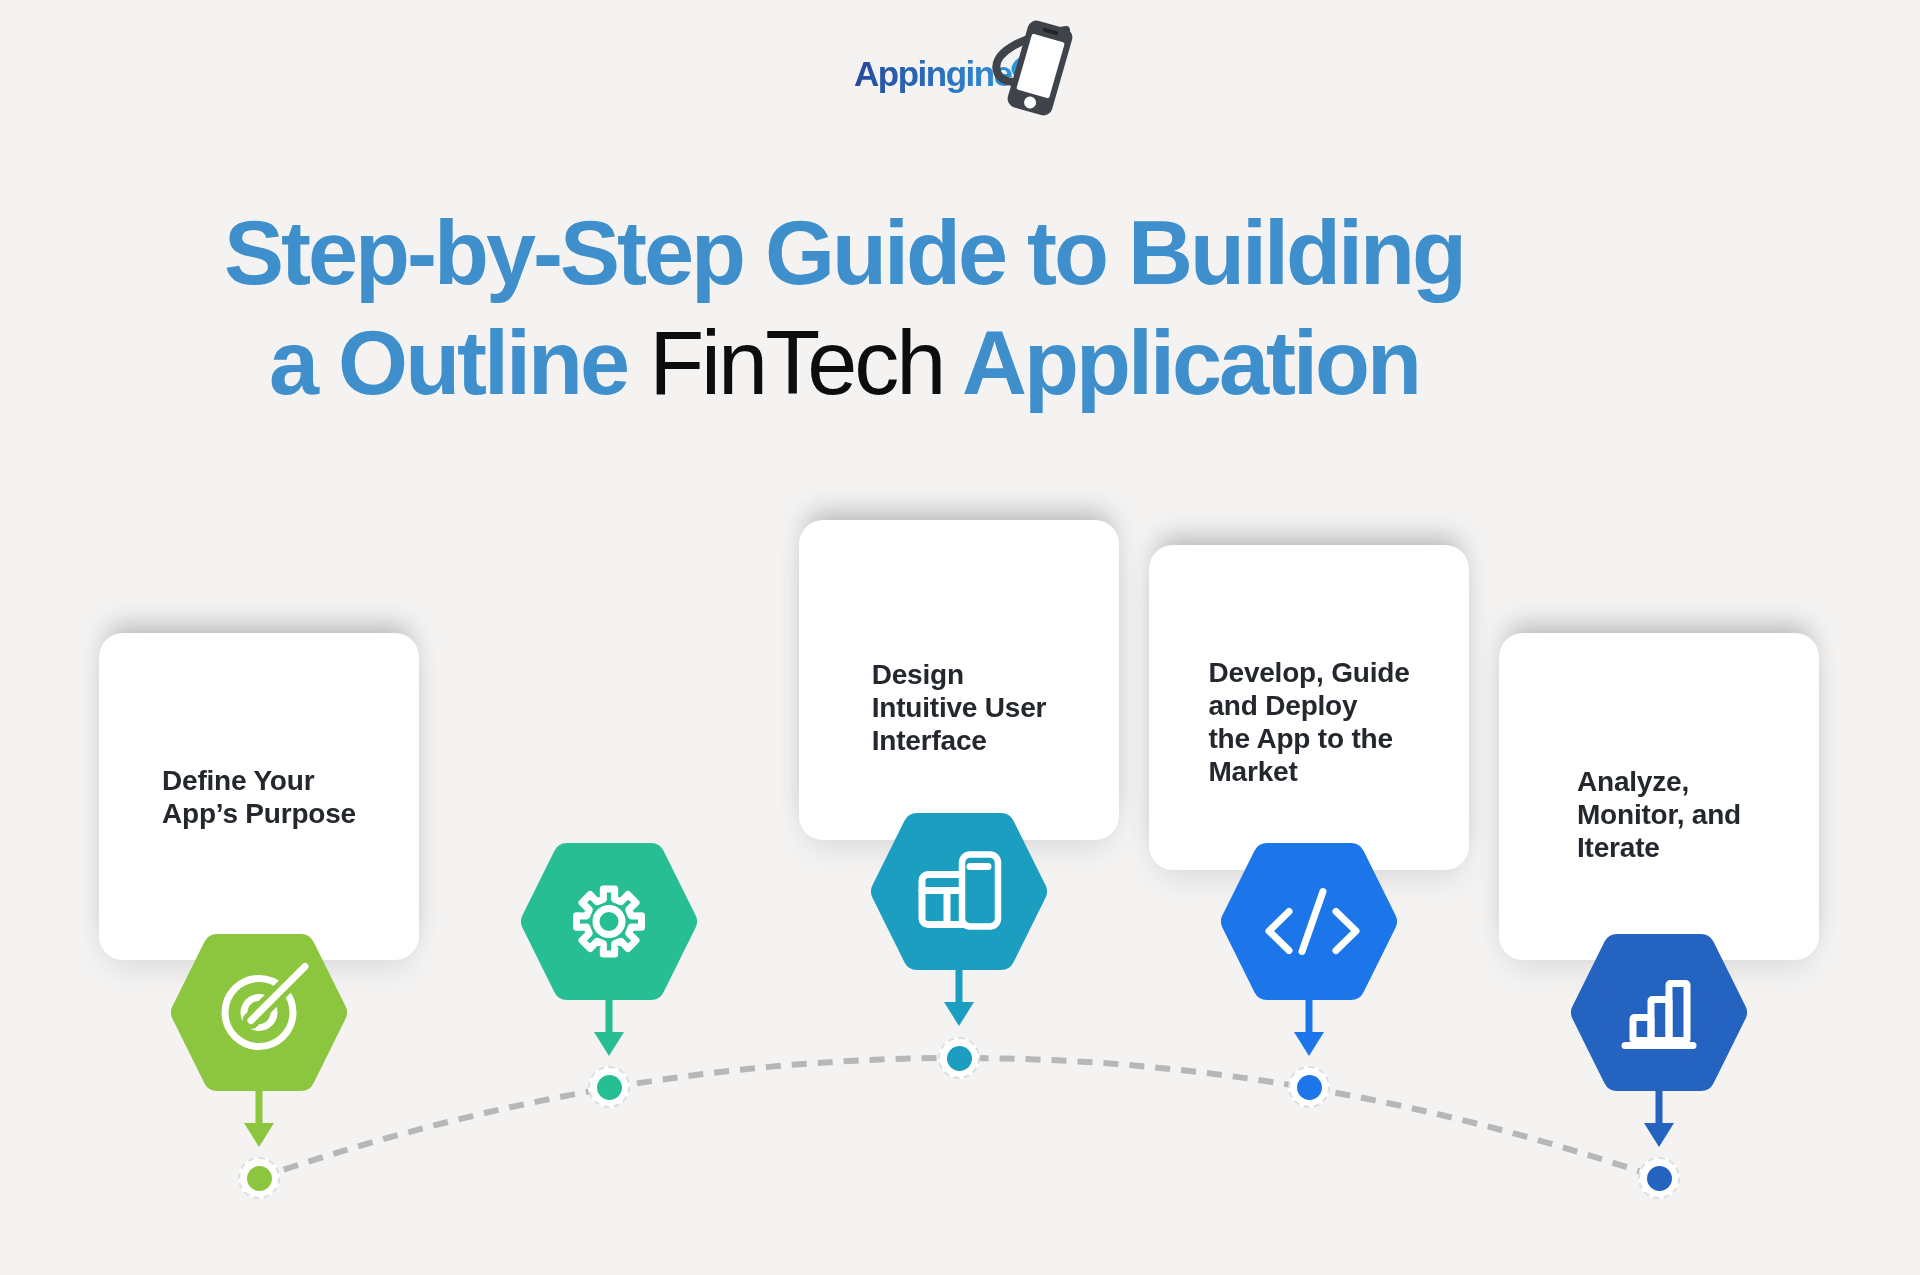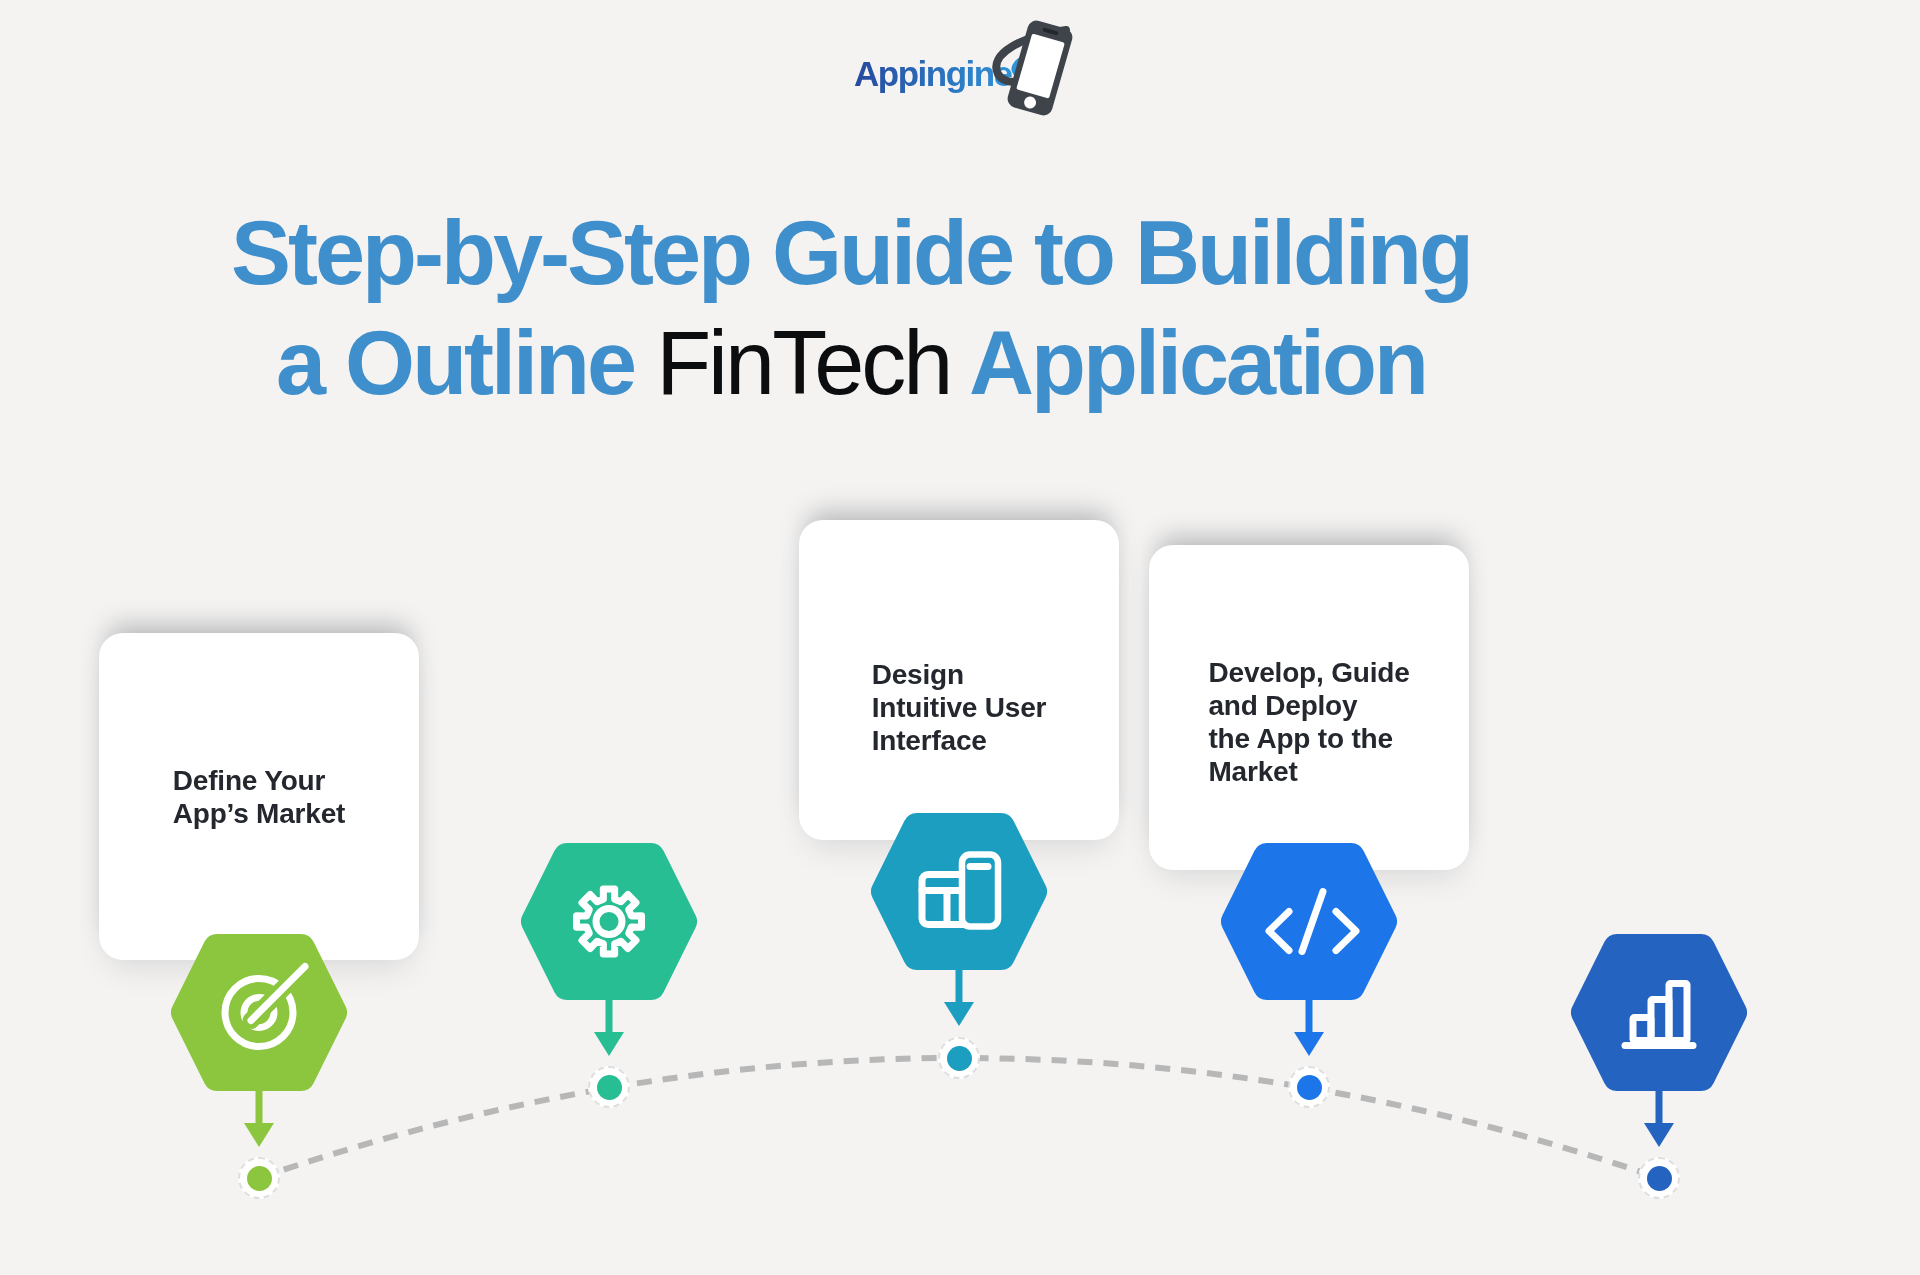--- a/index.html
+++ b/index.html
@@ -3,21 +3,21 @@
 <meta charset="utf-8">
 <style>
   html,body{margin:0;padding:0;}
   body{font-family:"Liberation Sans", sans-serif;}
   .stage{position:relative;width:1920px;height:1275px;background:#f4f3f2;overflow:hidden;}
 
   
   .logo{position:absolute;left:852px;top:14px;width:230px;height:104px;}
 
   
-  .title{position:absolute;left:7px;top:198px;width:1688px;text-align:center;
+  .title{position:absolute;left:0;top:198px;width:1688px;text-align:center;
          font-size:90px;font-weight:700;letter-spacing:-3px;line-height:110px;color:#3E8FCB;}
   .title .hl{font-weight:400;}
 
   
   .card{position:absolute;width:320px;background:#ffffff;border-radius:24px;
         display:flex;align-items:center;justify-content:center;text-align:left;
         box-shadow:0 -16px 24px -8px rgba(95,95,100,0.38), 0 16px 30px -10px rgba(95,95,100,0.18);
         z-index:2;}
   .card .label{font-size:28px;font-weight:700;color:#24282E;line-height:33px;
                letter-spacing:-0.2px;white-space:pre-line;padding:0 10px;}
@@ -60,21 +60,21 @@
     <span style="display:block;">Step-by-Step Guide to Building</span>
     <span style="display:block;"><span>a Outline </span><span class="hl" style="color:#0C0D0F;">FinTech</span><span> Application</span></span>
   </h1>
 
   <svg class="curve" width="1920" height="1275">
     <path d="M 259 1178 Q 959 938 1659 1178" fill="none" stroke="#b7b7b7" stroke-width="6" stroke-dasharray="15 11"></path>
   </svg>
 
   <div class="card" style="left:99px;top:633px;height:327px;">
     <div class="label">Define Your
-App’s Market</div>
+App’s Purpose</div>
   </div>
   <svg class="hexsvg" width="176" height="215" style="left: 171px; top: 934px; --c: #8CC63F;">
     <polygon class="hex-shape" points="14,78.5 46,14 130,14 162,78.5 130,143 46,143"></polygon>
     <g transform="translate(88,78.5)">
       <circle class="icon-stroke" r="34"></circle>
       <circle class="icon-stroke" r="15"></circle>
       <line class="halo" x1="-8" y1="8" x2="44" y2="-44"></line>
       <line class="icon-stroke" x1="-8" y1="8" x2="46" y2="-46"></line>
     </g>
     <line class="arrow-line" x1="88" y1="157" x2="88" y2="192"></line>
@@ -131,20 +131,25 @@
       <polyline class="icon-stroke" points="27,-10 47,9.5 27,29" stroke-width="7.5"></polyline>
       <line class="icon-stroke" x1="-7" y1="30" x2="14" y2="-30" stroke-width="7.5"></line>
     </g>
     <line class="arrow-line" x1="88" y1="157" x2="88" y2="192"></line>
     <polygon class="arrow-head" points="73,189 103,189 88,213"></polygon>
   </svg>
   <div class="dot" style="left: 1288px; top: 1066px; --c: #1D76E9;">
       <div class="core"></div>
     </div>
 
+  <div class="card" style="left:1499px;top:633px;height:327px;padding-top:36px;box-sizing:border-box;">
+    <div class="label">Analyze,
+Monitor, and
+Iterate</div>
+  </div>
   <svg class="hexsvg" width="176" height="215" style="left: 1571px; top: 934px; --c: #2563C0;">
     <polygon class="hex-shape" points="14,78.5 46,14 130,14 162,78.5 130,143 46,143"></polygon>
     <g transform="translate(88,78.5)">
       <rect class="icon-stroke" x="-26" y="5" width="18" height="23" rx="1.5" stroke-width="6"></rect>
       <rect class="icon-stroke" x="-8" y="-13" width="18" height="41" rx="1.5" stroke-width="6"></rect>
       <rect class="icon-stroke" x="10" y="-29" width="18" height="57" rx="1.5" stroke-width="6"></rect>
       <line class="icon-stroke" x1="-34" y1="33" x2="34" y2="33" stroke-width="9"></line>
     </g>
     <line class="arrow-line" x1="88" y1="157" x2="88" y2="192"></line>
     <polygon class="arrow-head" points="73,189 103,189 88,213"></polygon>

